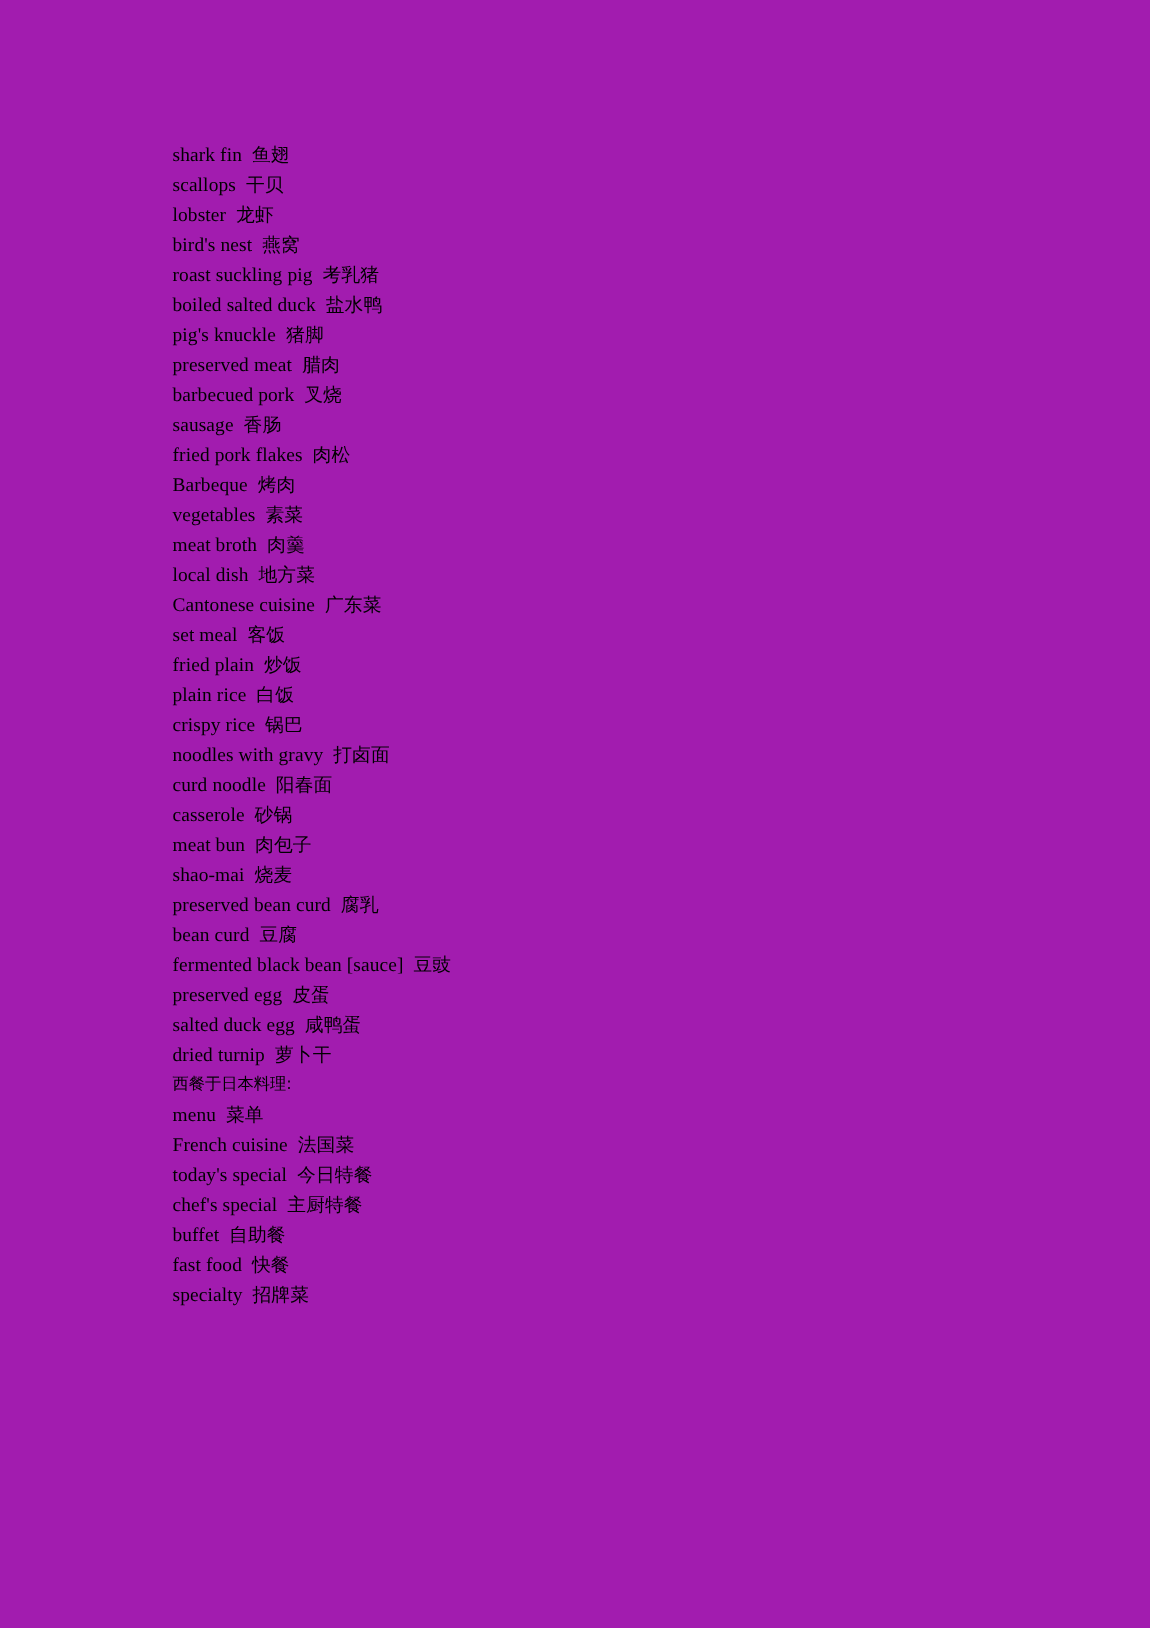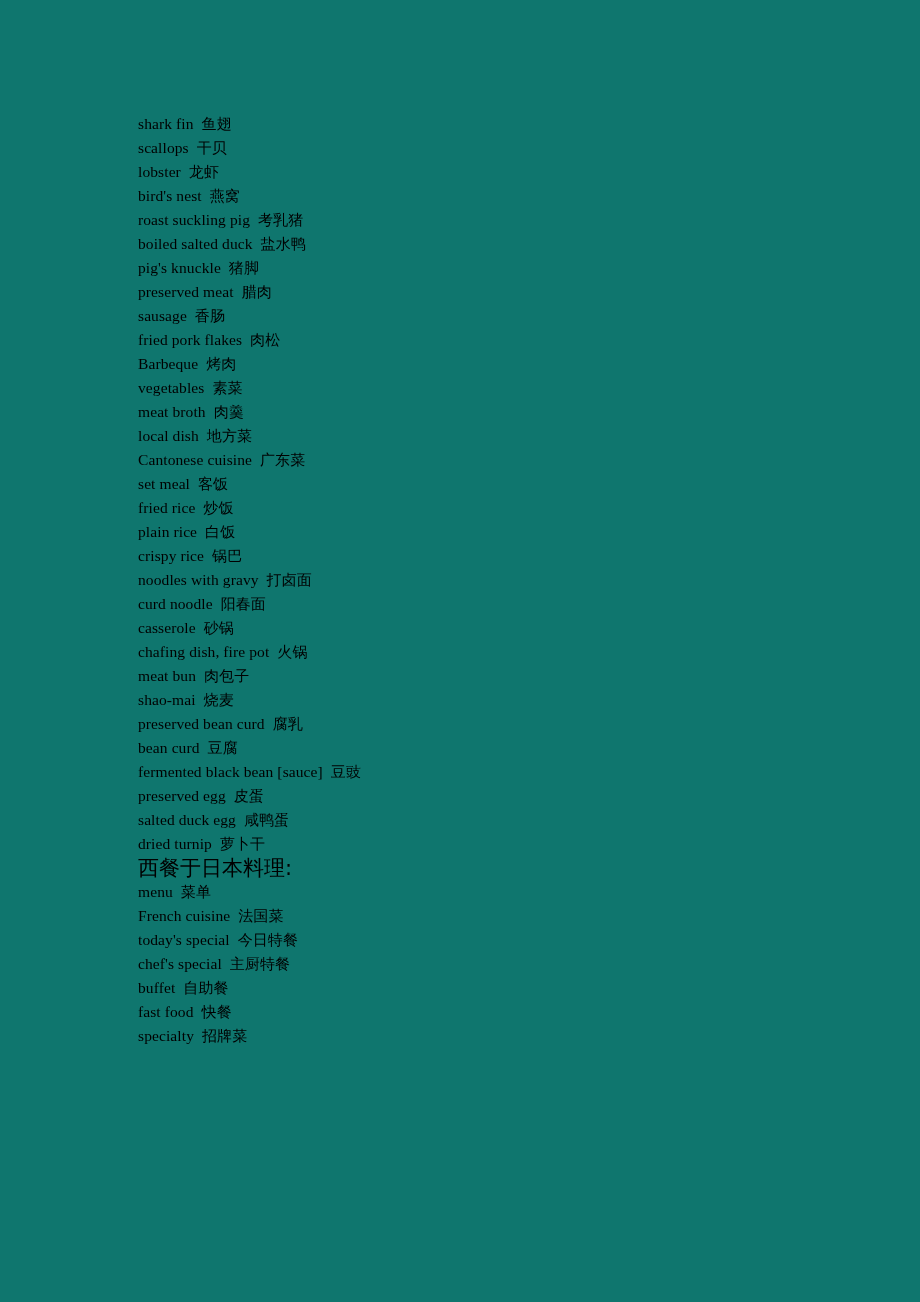--- a/index.html
+++ b/index.html
@@ -16,21 +16,21 @@
     font-family: "Liberation Serif", "DejaVu Serif", serif;
     color: #000000;
     -webkit-font-smoothing: antialiased;
   }
   #page {
     position: absolute;
     left: 0;
     top: 0;
     width: 920px;
     height: 1302px;
-    background: #0f766e;
+    background: #a21caf;
   }
   #vocab-list {
     position: absolute;
     left: 138px;
     top: 112px;
     width: 700px;
     list-style: none;
     margin: 0;
     padding: 0;
   }
@@ -45,54 +45,54 @@
   .vocab-line .en {
     font-family: "Liberation Serif", "DejaVu Serif", serif;
   }
   .vocab-line .zh {
     font-family: "DejaVu Sans", "Liberation Sans", sans-serif;
     font-size: 15px;
   }
   .section-heading {
     height: 24px;
     line-height: 24px;
-    font-size: 21px;
+    font-size: 13px;
     font-family: "DejaVu Sans", "Liberation Sans", sans-serif;
     color: #000000;
     white-space: pre;
   }
 </style>
 </head>
 <body>
 
 <div id="page">
   <div id="vocab-list">
       <div class="vocab-line"><span class="en">shark fin</span><span>&nbsp;&nbsp;</span><span class="zh">鱼翅</span></div>
       <div class="vocab-line"><span class="en">scallops</span><span>&nbsp;&nbsp;</span><span class="zh">干贝</span></div>
       <div class="vocab-line"><span class="en">lobster</span><span>&nbsp;&nbsp;</span><span class="zh">龙虾</span></div>
       <div class="vocab-line"><span class="en">bird's nest</span><span>&nbsp;&nbsp;</span><span class="zh">燕窝</span></div>
       <div class="vocab-line"><span class="en">roast suckling pig</span><span>&nbsp;&nbsp;</span><span class="zh">考乳猪</span></div>
       <div class="vocab-line"><span class="en">boiled salted duck</span><span>&nbsp;&nbsp;</span><span class="zh">盐水鸭</span></div>
       <div class="vocab-line"><span class="en">pig's knuckle</span><span>&nbsp;&nbsp;</span><span class="zh">猪脚</span></div>
       <div class="vocab-line"><span class="en">preserved meat</span><span>&nbsp;&nbsp;</span><span class="zh">腊肉</span></div>
+      <div class="vocab-line"><span class="en">barbecued pork</span><span>&nbsp;&nbsp;</span><span class="zh">叉烧</span></div>
       <div class="vocab-line"><span class="en">sausage</span><span>&nbsp;&nbsp;</span><span class="zh">香肠</span></div>
       <div class="vocab-line"><span class="en">fried pork flakes</span><span>&nbsp;&nbsp;</span><span class="zh">肉松</span></div>
       <div class="vocab-line"><span class="en">Barbeque</span><span>&nbsp;&nbsp;</span><span class="zh">烤肉</span></div>
       <div class="vocab-line"><span class="en">vegetables</span><span>&nbsp;&nbsp;</span><span class="zh">素菜</span></div>
       <div class="vocab-line"><span class="en">meat broth</span><span>&nbsp;&nbsp;</span><span class="zh">肉羹</span></div>
       <div class="vocab-line"><span class="en">local dish</span><span>&nbsp;&nbsp;</span><span class="zh">地方菜</span></div>
       <div class="vocab-line"><span class="en">Cantonese cuisine</span><span>&nbsp;&nbsp;</span><span class="zh">广东菜</span></div>
       <div class="vocab-line"><span class="en">set meal</span><span>&nbsp;&nbsp;</span><span class="zh">客饭</span></div>
-      <div class="vocab-line"><span class="en">fried rice</span><span>&nbsp;&nbsp;</span><span class="zh">炒饭</span></div>
+      <div class="vocab-line"><span class="en">fried plain</span><span>&nbsp;&nbsp;</span><span class="zh">炒饭</span></div>
       <div class="vocab-line"><span class="en">plain rice</span><span>&nbsp;&nbsp;</span><span class="zh">白饭</span></div>
       <div class="vocab-line"><span class="en">crispy rice</span><span>&nbsp;&nbsp;</span><span class="zh">锅巴</span></div>
       <div class="vocab-line"><span class="en">noodles with gravy</span><span>&nbsp;&nbsp;</span><span class="zh">打卤面</span></div>
       <div class="vocab-line"><span class="en">curd noodle</span><span>&nbsp;&nbsp;</span><span class="zh">阳春面</span></div>
       <div class="vocab-line"><span class="en">casserole</span><span>&nbsp;&nbsp;</span><span class="zh">砂锅</span></div>
-      <div class="vocab-line"><span class="en">chafing dish, fire pot</span><span>&nbsp;&nbsp;</span><span class="zh">火锅</span></div>
       <div class="vocab-line"><span class="en">meat bun</span><span>&nbsp;&nbsp;</span><span class="zh">肉包子</span></div>
       <div class="vocab-line"><span class="en">shao-mai</span><span>&nbsp;&nbsp;</span><span class="zh">烧麦</span></div>
       <div class="vocab-line"><span class="en">preserved bean curd</span><span>&nbsp;&nbsp;</span><span class="zh">腐乳</span></div>
       <div class="vocab-line"><span class="en">bean curd</span><span>&nbsp;&nbsp;</span><span class="zh">豆腐</span></div>
       <div class="vocab-line"><span class="en">fermented black bean [sauce]</span><span>&nbsp;&nbsp;</span><span class="zh">豆豉</span></div>
       <div class="vocab-line"><span class="en">preserved egg</span><span>&nbsp;&nbsp;</span><span class="zh">皮蛋</span></div>
       <div class="vocab-line"><span class="en">salted duck egg</span><span>&nbsp;&nbsp;</span><span class="zh">咸鸭蛋</span></div>
       <div class="vocab-line"><span class="en">dried turnip</span><span>&nbsp;&nbsp;</span><span class="zh">萝卜干</span></div>
       <div class="section-heading">西餐于日本料理:</div>
       <div class="vocab-line"><span class="en">menu</span><span>&nbsp;&nbsp;</span><span class="zh">菜单</span></div>

